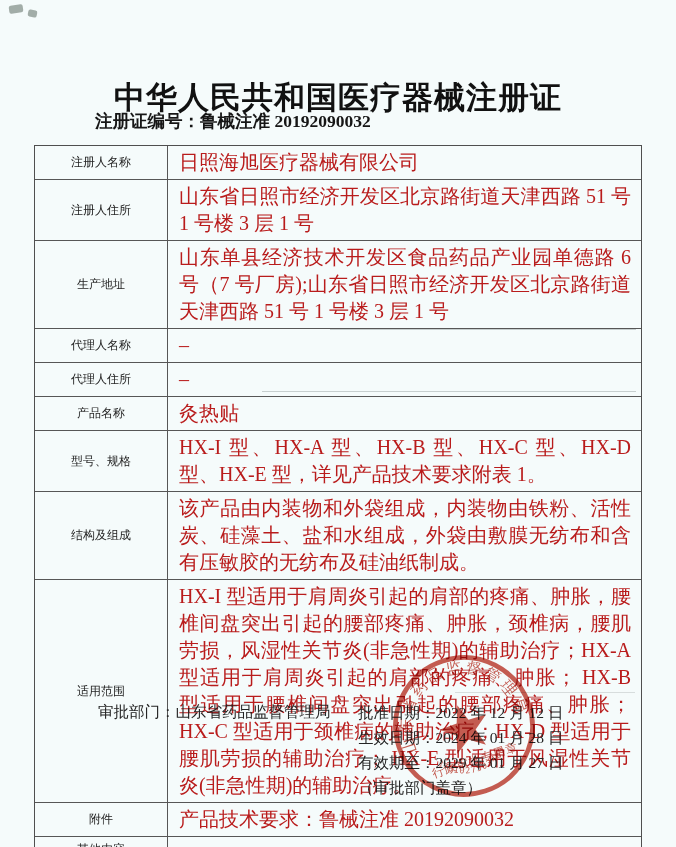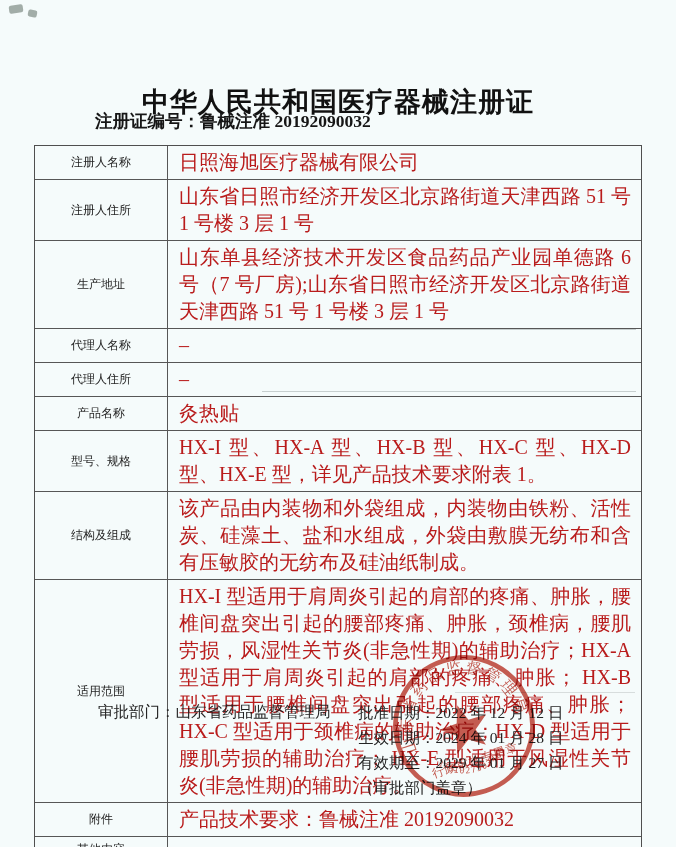--- a/index.html
+++ b/index.html
@@ -9,22 +9,22 @@
     font-family:"Liberation Serif","DejaVu Serif",serif;
     color:#1e1e1e;
     position:relative;
     overflow:hidden;
   }
   .speck{position:absolute;background:rgba(62,78,66,0.45);border-radius:2px;}
   #speck1{left:9px;top:5px;width:14px;height:8px;transform:rotate(-8deg);}
   #speck2{left:28px;top:10px;width:9px;height:7px;transform:rotate(12deg);}
 
   .doc-title{
-    position:absolute;left:0;top:84px;width:676px;
-    text-align:center;font-size:27px;font-weight:bold;color:#111;
+    position:absolute;left:0;top:77px;width:676px;
+    text-align:center;font-size:31px;font-weight:bold;color:#111;
     letter-spacing:1px;
   }
   .cert-no-line{
     position:absolute;left:95px;top:109px;
     font-size:17.5px;font-weight:600;color:#161616;
   }
 
   .cert-table{
     position:absolute;left:34px;top:145px;width:606px;
     border:1px solid #4f4f4f;

